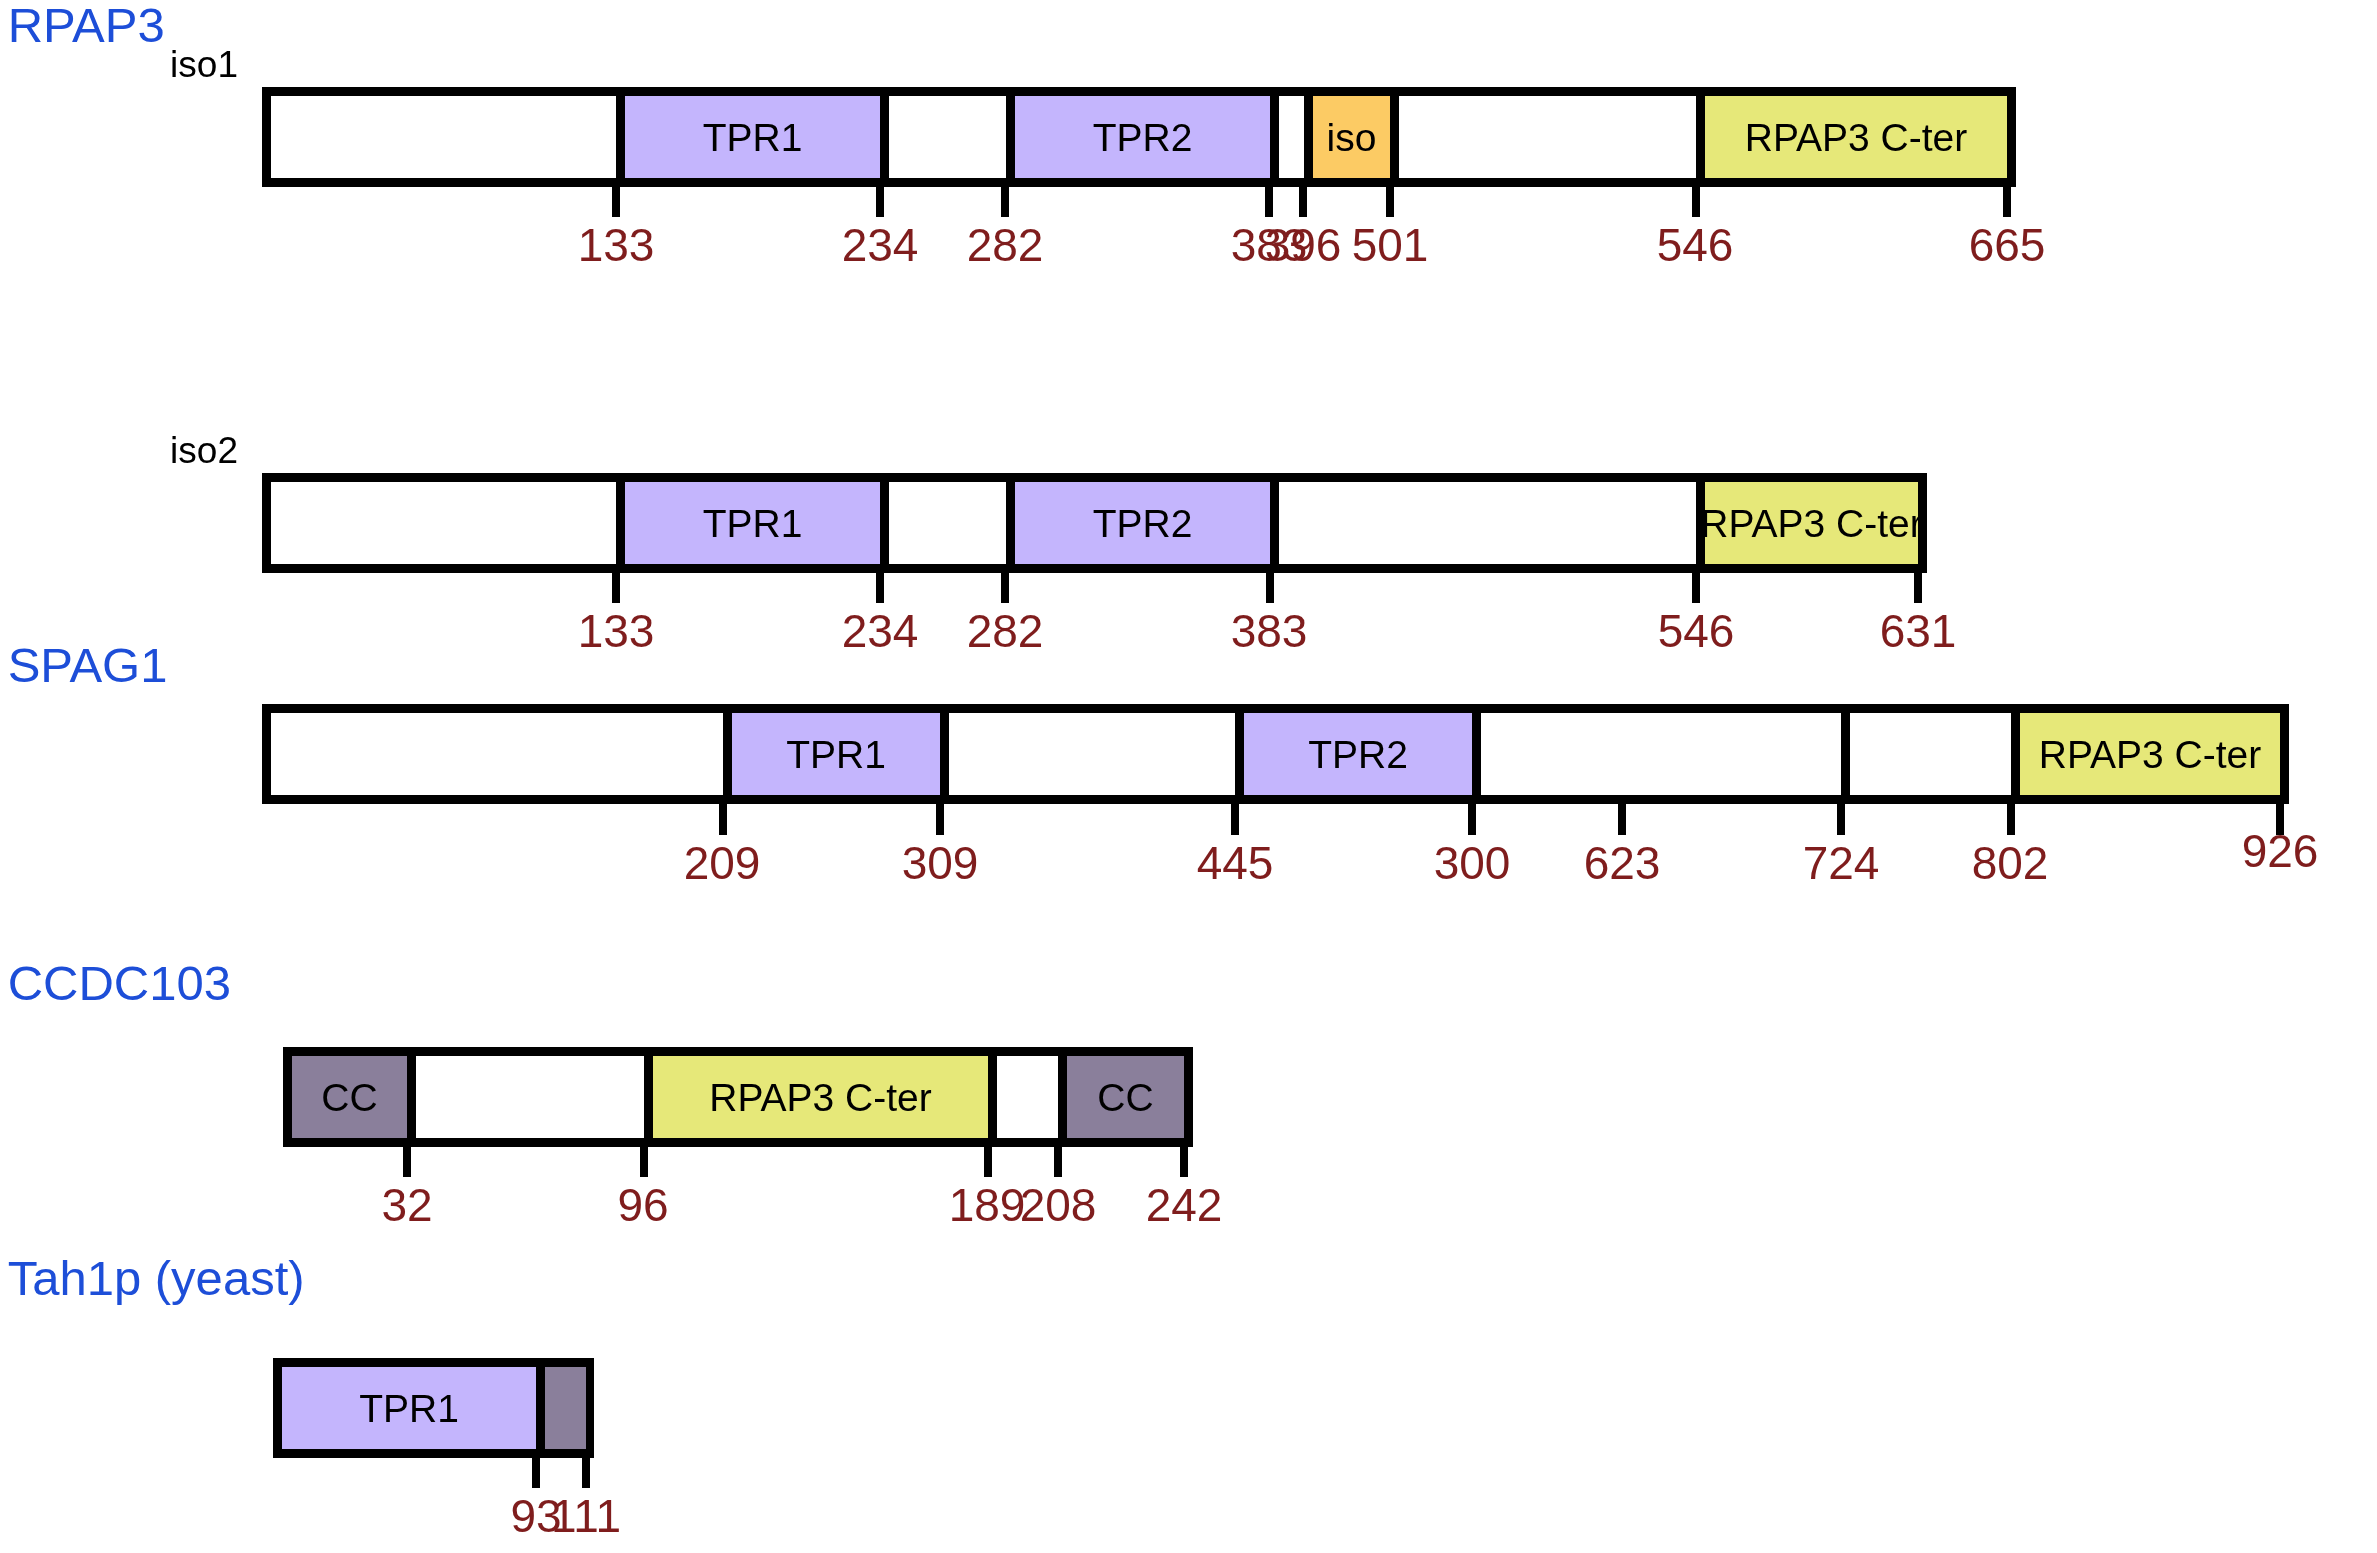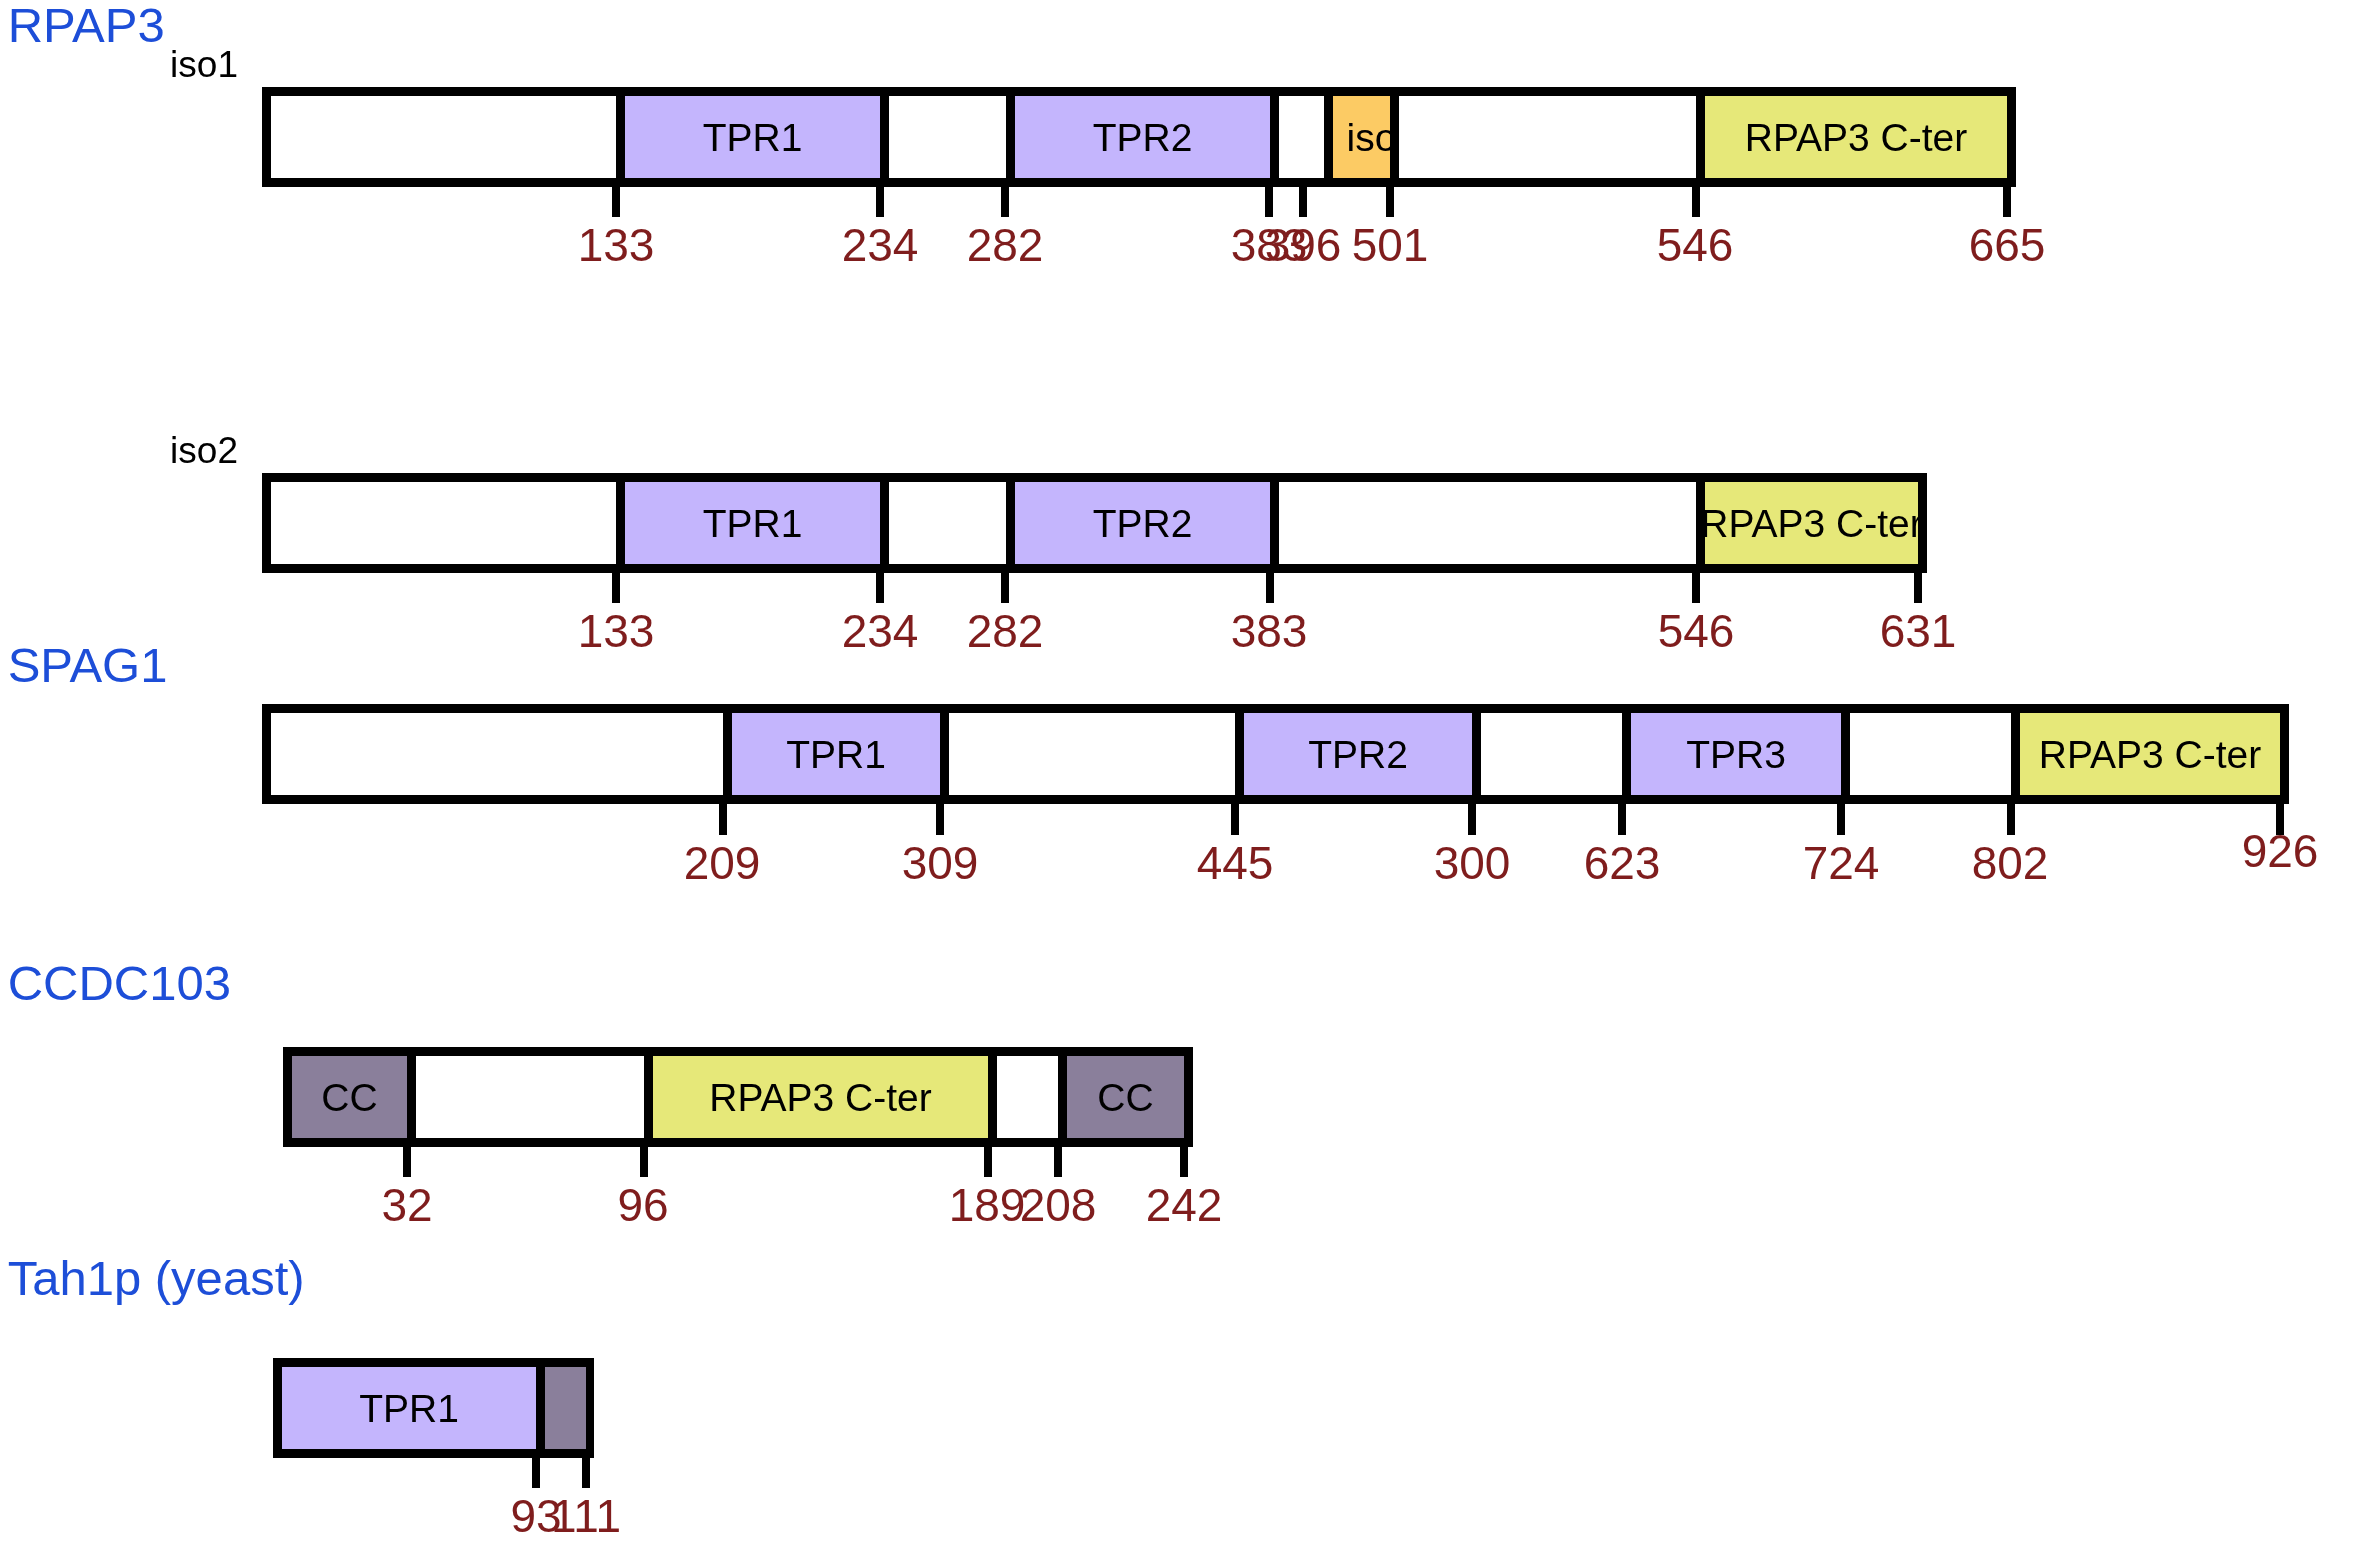--- a/index.html
+++ b/index.html
@@ -88,21 +88,21 @@
   <div class="bar" id="bar-r0" style="left:262px; top:87px; width:1754px; height:100px;">
       <div class="seg" style="left: 0px; width: 345px; background: rgb(255, 255, 255);"></div>
       <div class="seg bordered-left" style="left: 345px; width: 264px; background: rgb(196, 181, 253);">
         <span>TPR1</span>
       </div>
       <div class="seg bordered-left" style="left: 609px; width: 125px; background: rgb(255, 255, 255);"></div>
       <div class="seg bordered-left" style="left: 735px; width: 264px; background: rgb(196, 181, 253);">
         <span>TPR2</span>
       </div>
       <div class="seg bordered-left" style="left: 999px; width: 34px; background: rgb(255, 255, 255);"></div>
-      <div class="seg bordered-left" style="left: 1033px; width: 86px; background: rgb(252, 203, 100); margin-left: 20px;">
+      <div class="seg bordered-left" style="left: 1033px; width: 86px; background: rgb(252, 203, 100);">
         <span>iso</span>
       </div>
       <div class="seg bordered-left" style="left: 1119px; width: 306px; background: rgb(255, 255, 255);"></div>
       <div class="seg bordered-left" style="left: 1425px; width: 311px; background: rgb(230, 232, 121);">
         <span>RPAP3 C-ter</span>
       </div>
     </div>
   <div id="ticks-r0">
       <div class="tick" style="left: 612px; top: 186px; height: 31px;"></div>
       <div class="tick-label" style="left: 616px; top: 222px;">133</div>
@@ -158,23 +158,20 @@
   <div class="bar" id="bar-r2" style="left:262px; top:704px; width:2027px; height:100px;">
       <div class="seg" style="left: 0px; width: 452px; background: rgb(255, 255, 255);"></div>
       <div class="seg bordered-left" style="left: 452px; width: 217px; background: rgb(196, 181, 253);">
         <span>TPR1</span>
       </div>
       <div class="seg bordered-left" style="left: 669px; width: 295px; background: rgb(255, 255, 255);"></div>
       <div class="seg bordered-left" style="left: 964px; width: 237px; background: rgb(196, 181, 253);">
         <span>TPR2</span>
       </div>
       <div class="seg bordered-left" style="left: 1201px; width: 150px; background: rgb(255, 255, 255);"></div>
-      <div class="seg bordered-left" style="left: 1351px; width: 219px; background: rgb(196, 181, 253);">
-        <span>TPR3</span>
-      </div>
       <div class="seg bordered-left" style="left: 1570px; width: 169px; background: rgb(255, 255, 255);"></div>
       <div class="seg bordered-left" style="left: 1740px; width: 269px; background: rgb(230, 232, 121);">
         <span>RPAP3 C-ter</span>
       </div>
     </div>
   <div id="ticks-r2">
       <div class="tick" style="left: 719px; top: 804px; height: 31px;"></div>
       <div class="tick-label" style="left: 722px; top: 840px;">209</div>
       <div class="tick" style="left: 936px; top: 804px; height: 31px;"></div>
       <div class="tick-label" style="left: 940px; top: 840px;">309</div>

